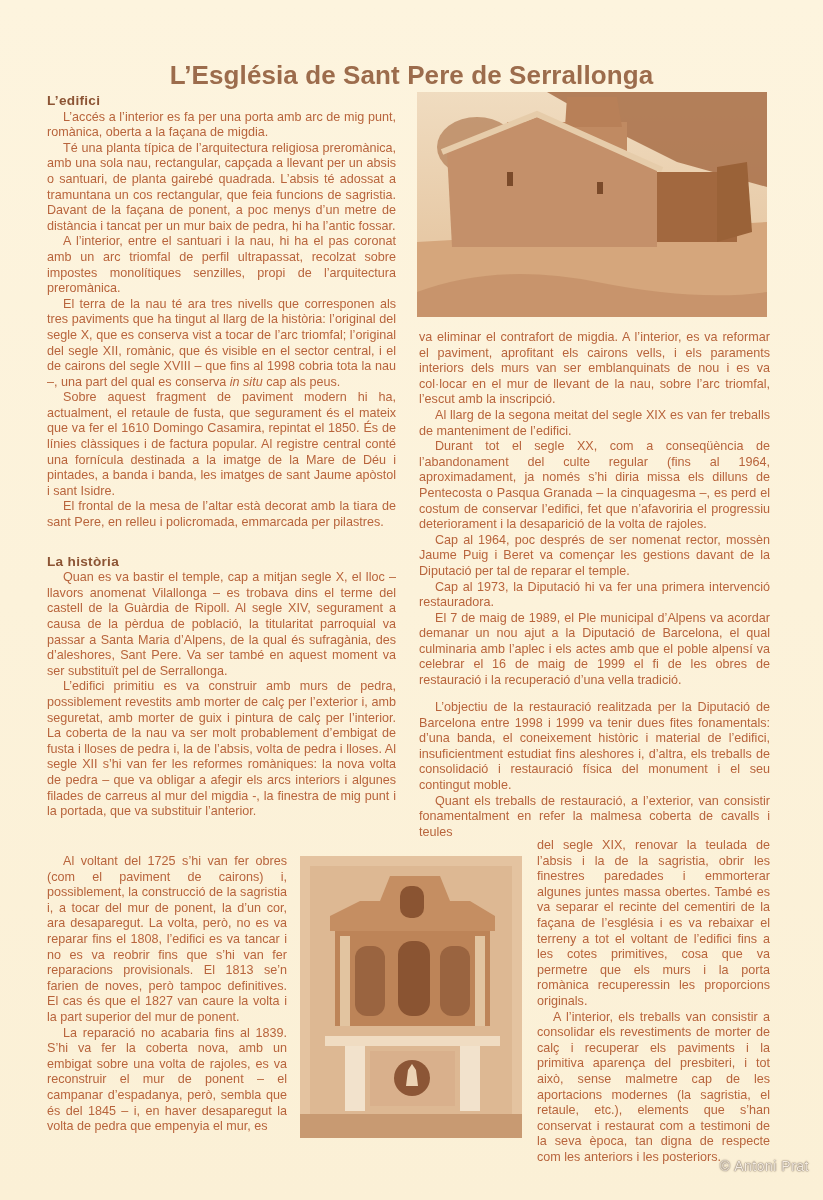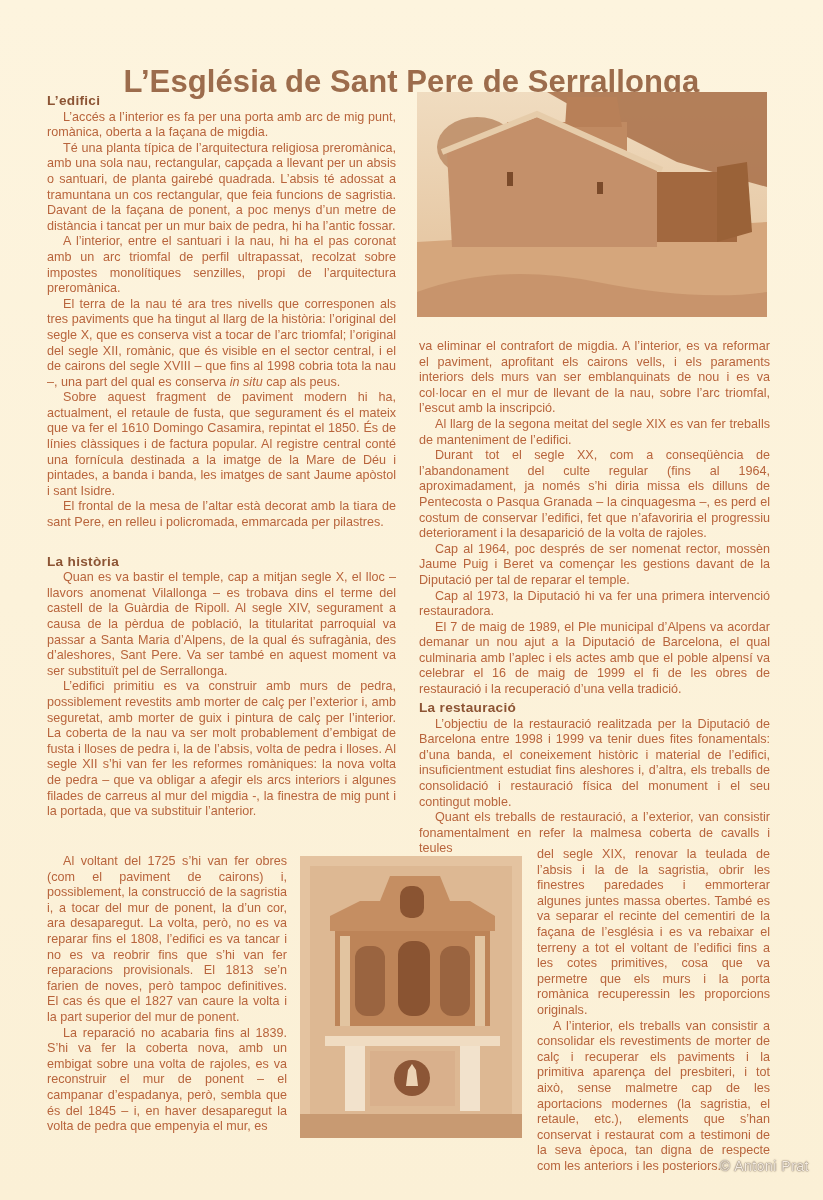--- a/index.html
+++ b/index.html
@@ -6,25 +6,25 @@
   body {
     width:823px; height:1200px; overflow:hidden;
     background:#fcf2da;
     font-family:"Liberation Sans", sans-serif;
     color:#b8643c;
     position:relative;
   }
   .page { position:absolute; inset:0; background:linear-gradient(180deg,#fdf4de 0%,#fbf0d6 100%); }
   .title {
     position:absolute; left:0; right:0; top:43px; text-align:center;
-    font-weight:bold; font-size:31px; color:#9c6c4c; letter-spacing:0.1px;
+    font-weight:bold; font-size:26px; color:#9c6c4c; letter-spacing:0.1px;
   }
   .col { position:absolute; font-size:12.6px; line-height:15.6px; text-align:justify; }
   .col p { margin:0; text-indent:16px; }
-  .col p.noindent { text-indent:0;margin-top:9px; }
+  .col p.noindent { text-indent:0; }
   .h { font-weight:bold; font-size:13.6px; color:#8c5434; margin:0 0 1px 0; letter-spacing:0.3px; }
   .h.gap { margin-top:23px; }
   #col-left-top { left:47px; top:93px; width:349px; }
   #col-left-bottom { left:47px; top:854px; width:240px; }
   #col-right-top { left:419px; top:330px; width:351px; }
   #col-right-mid { left:419px; top:700px; width:351px; }
   #col-right-bottom { left:537px; top:838px; width:233px; }
   .photo {
     position:absolute; overflow:hidden;
     background:#e9c9a4;
@@ -112,21 +112,20 @@
 <div class="col" id="col-right-top">
   <p class="noindent">va eliminar el contrafort de migdia. A l’interior, es va reformar el paviment, aprofitant els cairons vells, i els paraments interiors dels murs van ser emblanquinats de nou i es va col·locar en el mur de llevant de la nau, sobre l’arc triomfal, l’escut amb la inscripció.</p>
   <p>Al llarg de la segona meitat del segle XIX es van fer treballs de manteniment de l’edifici.</p>
   <p>Durant tot el segle XX, com a conseqüència de l’abandonament del culte regular (fins al 1964, aproximadament, ja només s’hi diria missa els dilluns de Pentecosta o Pasqua Granada – la cinquagesma –, es perd el costum de conservar l’edifici, fet que n’afavoriria el progressiu deteriorament i la desaparició de la volta de rajoles.</p>
   <p>Cap al 1964, poc després de ser nomenat rector, mossèn Jaume Puig i Beret va començar les gestions davant de la Diputació per tal de reparar el temple.</p>
   <p>Cap al 1973, la Diputació hi va fer una primera intervenció restauradora.</p>
   <p>El 7 de maig de 1989, el Ple municipal d’Alpens va acordar demanar un nou ajut a la Diputació de Barcelona, el qual culminaria amb l’aplec i els actes amb que el poble alpensí va celebrar el 16 de maig de 1999 el fi de les obres de restauració i la recuperació d’una vella tradició.</p>
 </div>
 
 <div class="col" id="col-right-mid">
-  <h2 class="h">La restauració</h2>
   <p>L’objectiu de la restauració realitzada per la Diputació de Barcelona entre 1998 i 1999 va tenir dues fites fonamentals: d’una banda, el coneixement històric i material de l’edifici, insuficientment estudiat fins aleshores i, d’altra, els treballs de consolidació i restauració física del monument i el seu contingut moble.</p>
   <p>Quant els treballs de restauració, a l’exterior, van consistir fonamentalment en refer la malmesa coberta de cavalls i teules</p>
 </div>
 
 <div class="col" id="col-right-bottom">
   <p class="noindent">del segle XIX, renovar la teulada de l’absis i la de la sagristia, obrir les finestres paredades i emmorterar algunes juntes massa obertes. També es va separar el recinte del cementiri de la façana de l’església i es va rebaixar el terreny a tot el voltant de l’edifici fins a les cotes primitives, cosa que va permetre que els murs i la porta romànica recuperessin les proporcions originals.</p>
   <p>A l’interior, els treballs van consistir a consolidar els revestiments de morter de calç i recuperar els paviments i la primitiva aparença del presbiteri, i tot això, sense malmetre cap de les aportacions modernes (la sagristia, el retaule, etc.), elements que s’han conservat i restaurat com a testimoni de la seva època, tan digna de respecte com les anteriors i les posteriors.</p>
 </div>
 
 <div class="credit">© Antoni Prat</div>

